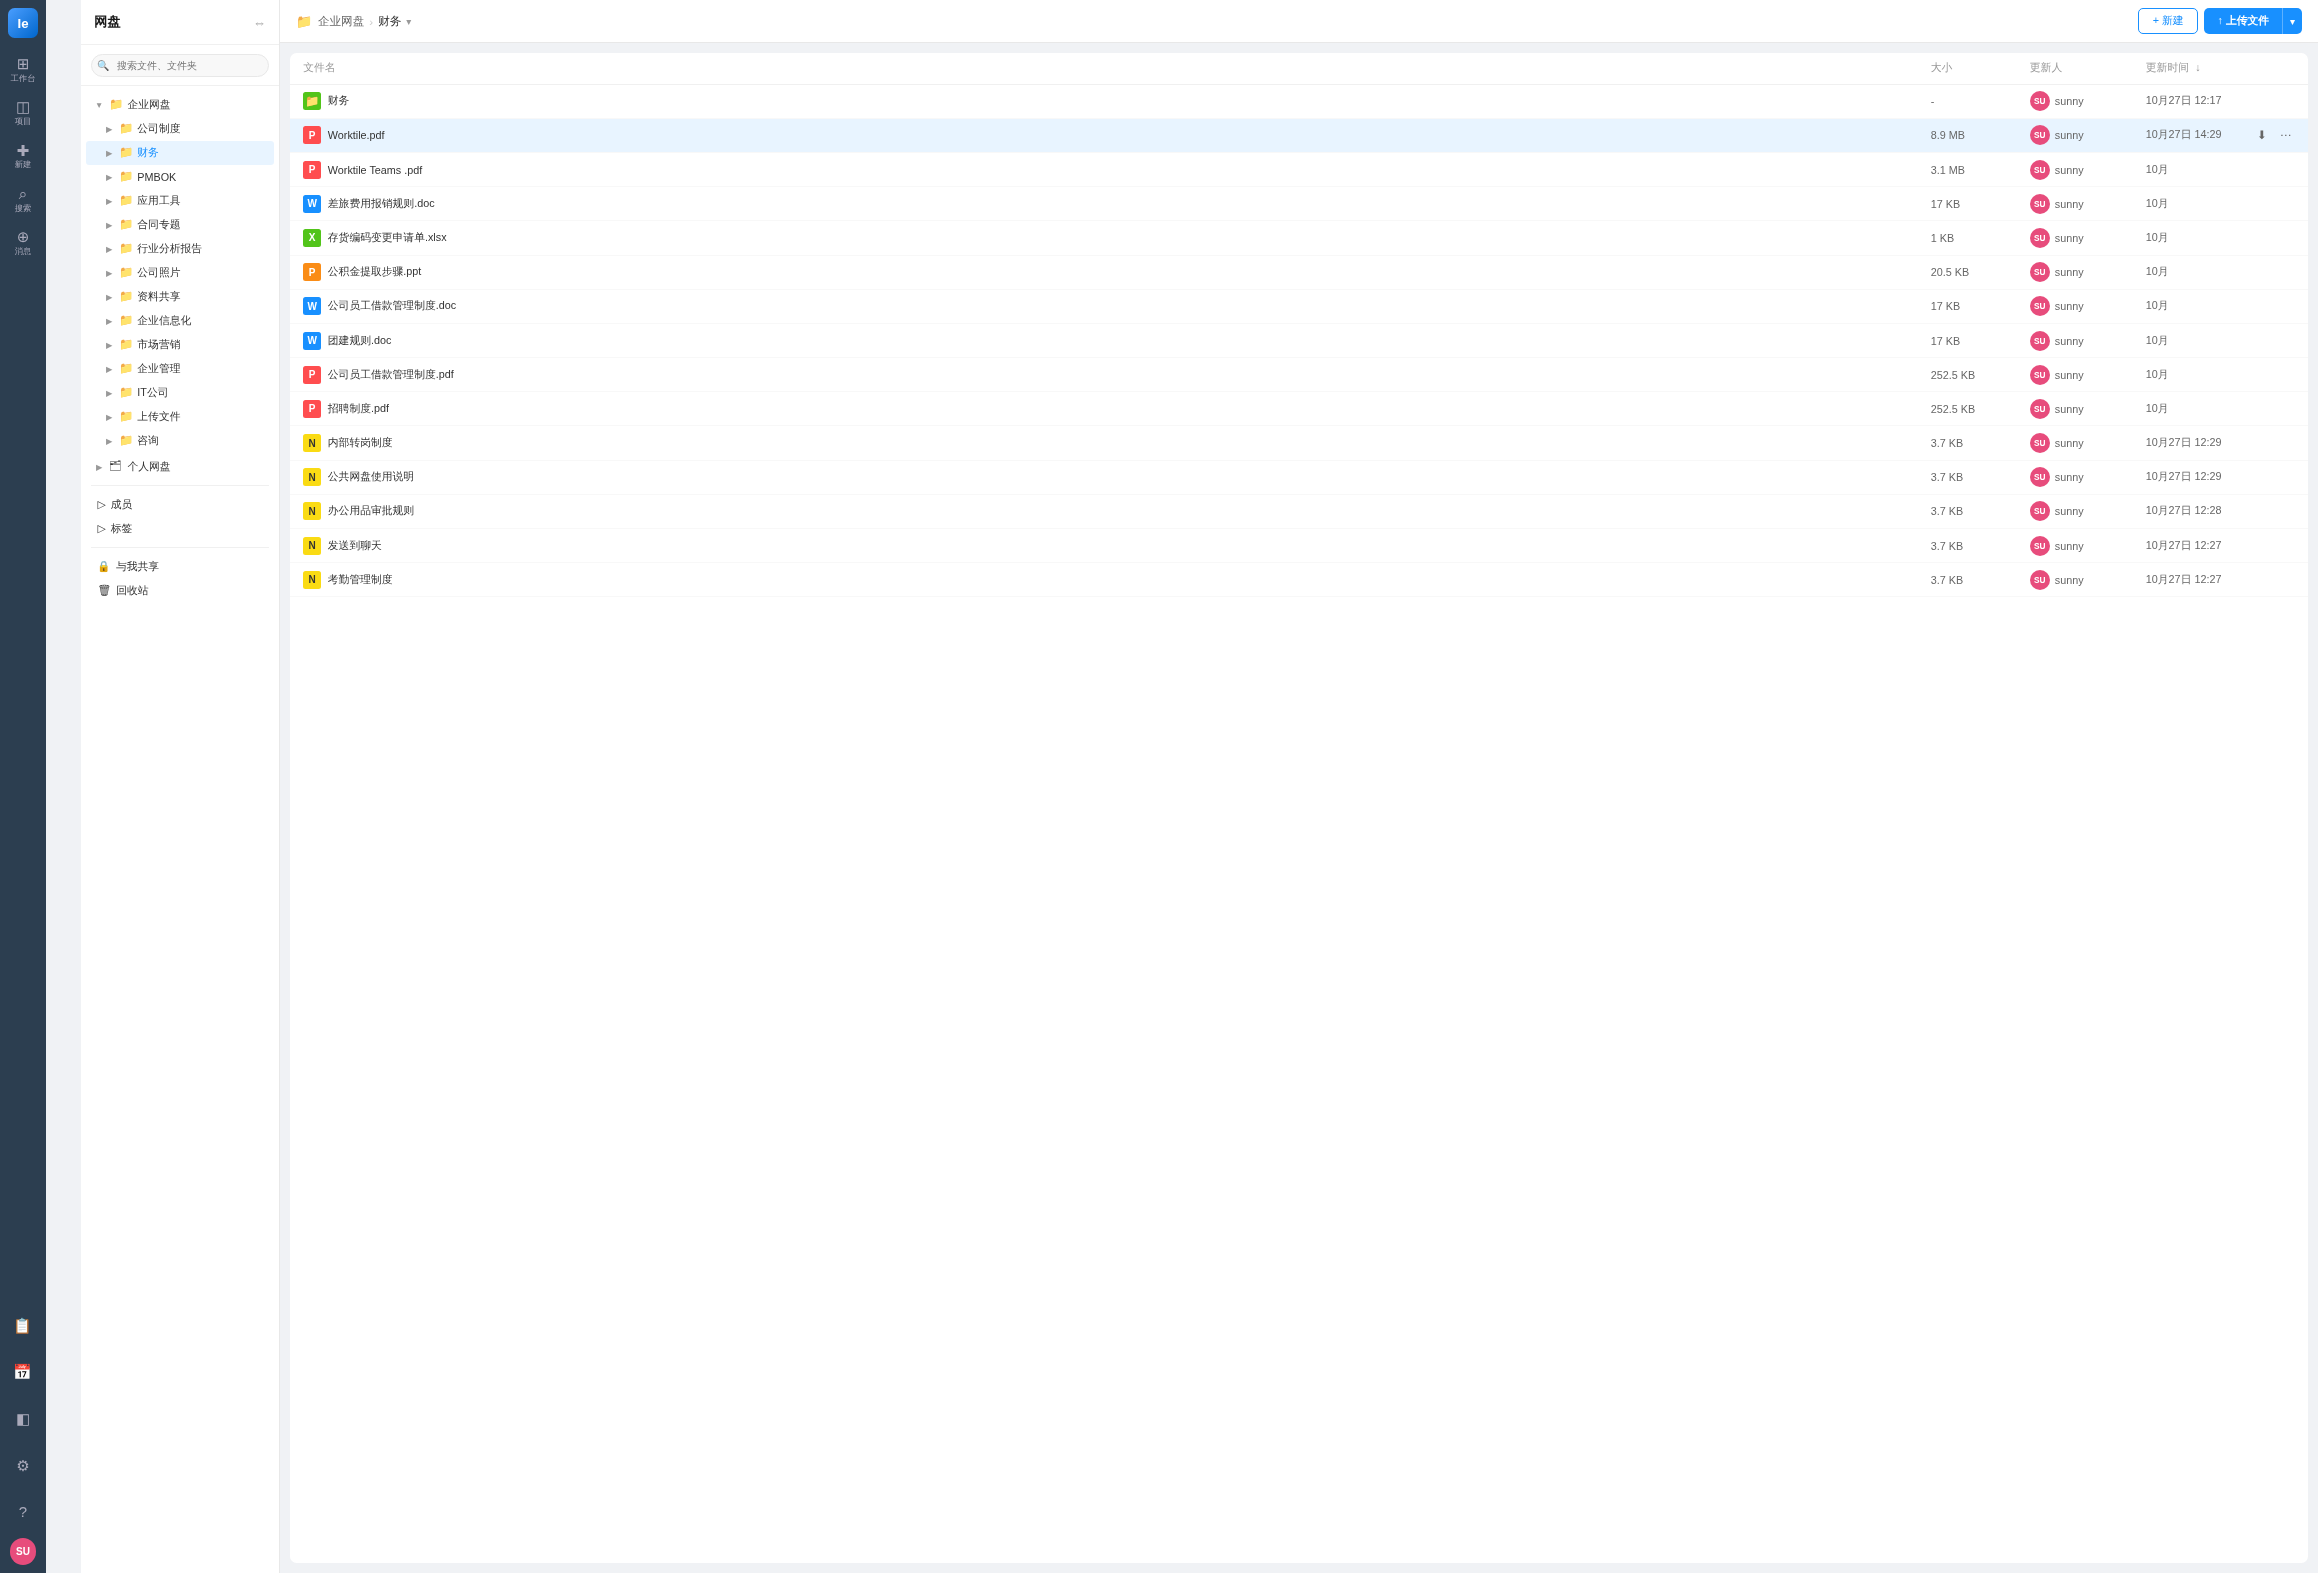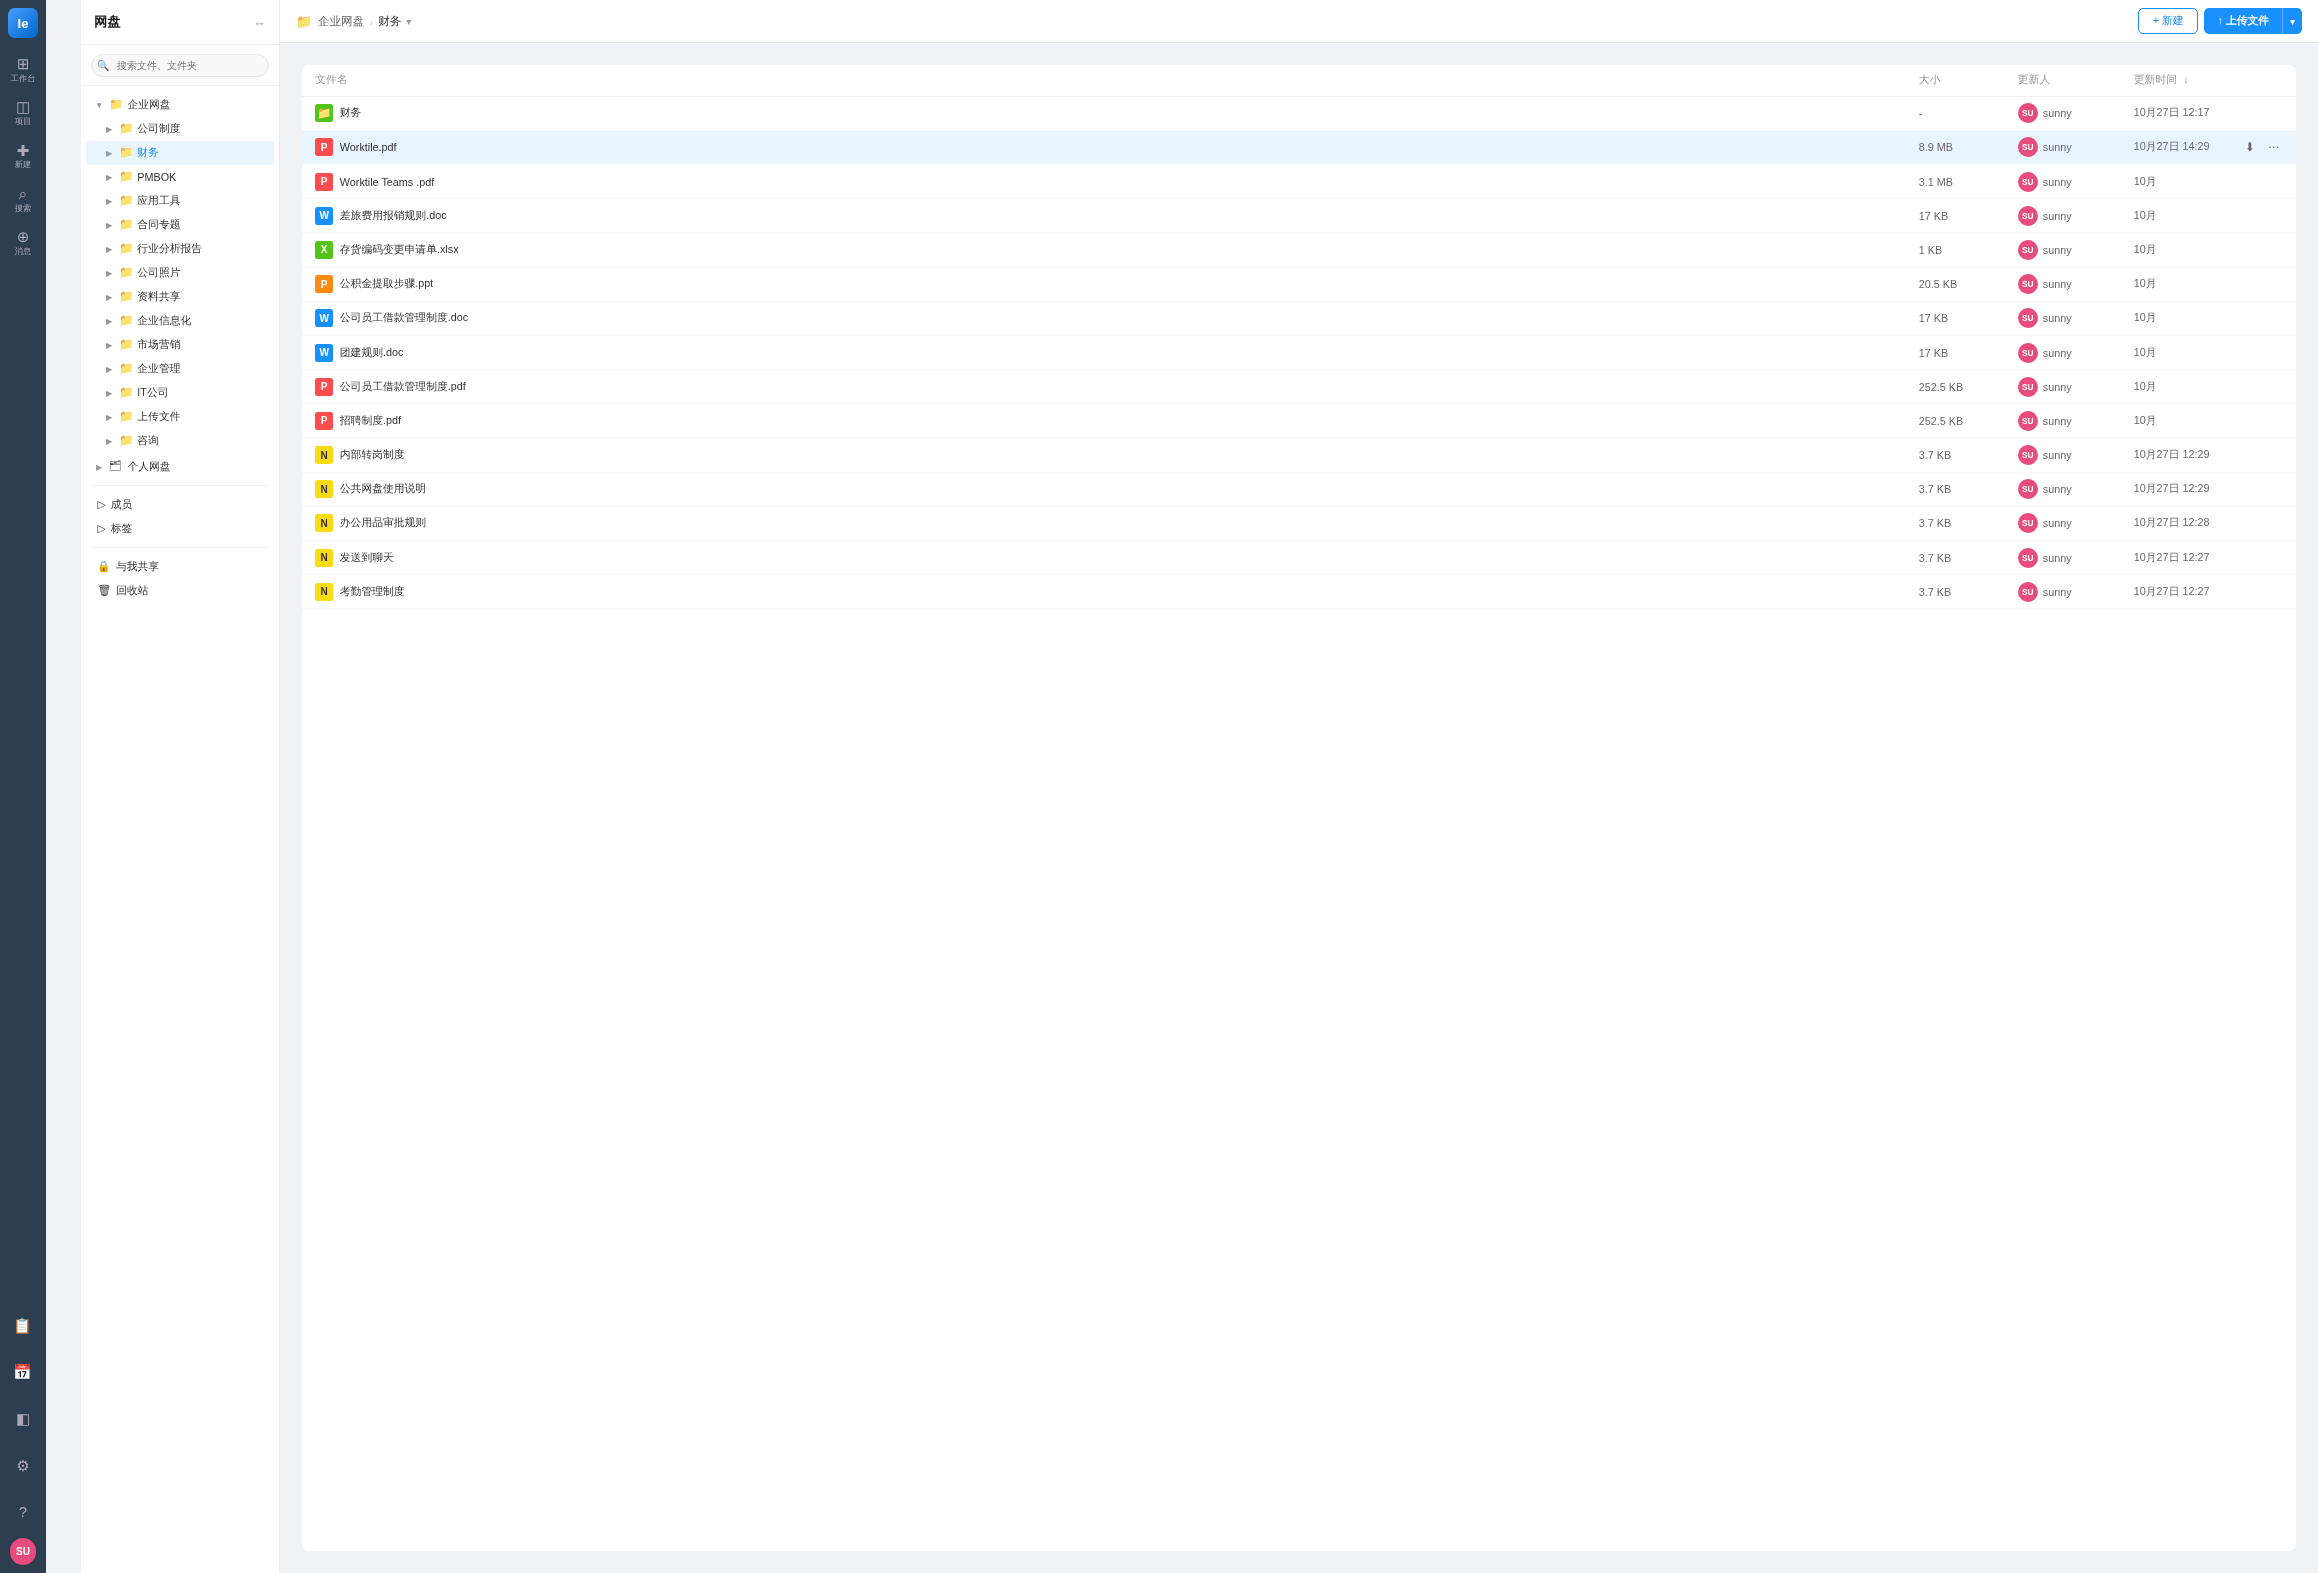--- a/index.html
+++ b/index.html
@@ -111,21 +111,21 @@
     .btn-upload {
       display: flex; align-items: center; gap: 3.3px;
       padding: 5px 13.2px; background: #1890ff; border: none; border-radius: 5px 0 0 5px;
       color: white; cursor: pointer; font-size: 10.8px; font-weight: bold;
     }
     .btn-upload-arrow {
       padding: 5px 6.6px; background: #1890ff; border: none; border-radius: 0 5px 5px 0;
       color: white; cursor: pointer; font-size: 10px; border-left: 0.8px solid rgba(255,255,255,0.3);
     }
 
-    .file-area { flex: 1; background: white; margin: 22px; border-radius: 6.6px; overflow: hidden; display: flex; flex-direction: column; position: relative; }
+    .file-area { flex: 1; background: white; margin: 10px; border-radius: 6.6px; overflow: hidden; display: flex; flex-direction: column; position: relative; }
 
     .file-table-header {
       display: grid; grid-template-columns: 1fr 99px 116px 149px;
       padding: 8.3px 13.2px; border-bottom: 0.8px solid #f0f0f0;
       color: #999; font-size: 10.8px; align-items: center;
     }
     .sort-icon { margin-left: 3.3px; }
 
     .file-list { flex: 1; overflow-y: auto; }
     .file-row {

